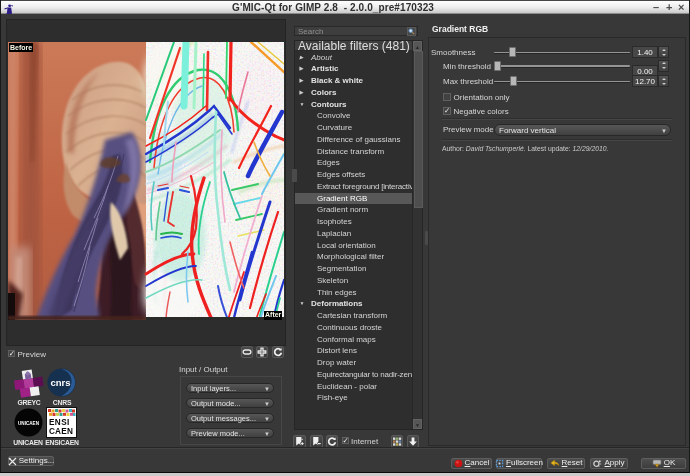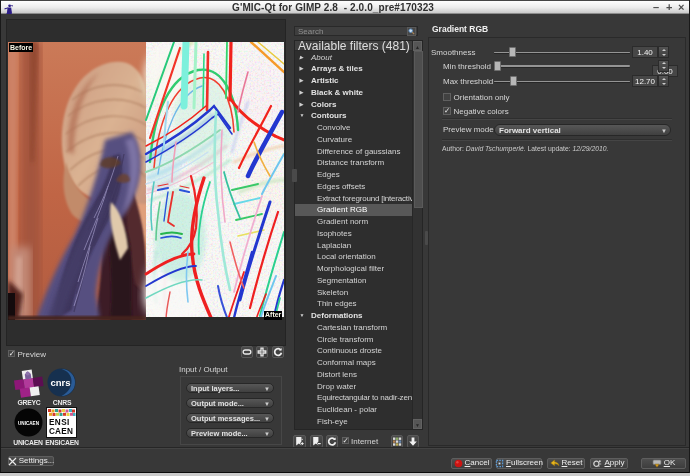--- a/index.html
+++ b/index.html
@@ -39,21 +39,21 @@
 .rlabel { position:absolute; font-size:8px; color:#d6d6d6; }
 .track { position:absolute; left:494px; width:136px; height:1.5px; background:#949494; border-radius:1px; box-shadow:0 1px 0 rgba(20,20,20,0.5); }
 .handle { position:absolute; width:7px; height:10px; background:#b7b7b7; border:1px solid #6f6f6f; border-radius:1px; }
 .spin { position:absolute; left:632px; width:26px; height:12px; background:#474747; border:1px solid #2b2b2b; color:#f2f2f2; font-size:8px; text-align:center; line-height:11px; }
 .spinbtn { position:absolute; left:658px; width:11px; height:12px; background:linear-gradient(#545454,#404040); border:1px solid #2b2b2b; }
 .spinbtn:before { content:""; position:absolute; top:1.5px; left:3px; border-left:2px solid transparent; border-right:2px solid transparent; border-bottom:2.5px solid #cccccc; }
 .spinbtn:after { content:""; position:absolute; bottom:1.5px; left:3px; border-left:2px solid transparent; border-right:2px solid transparent; border-top:2.5px solid #cccccc; }
 .cbox { position:absolute; width:7.5px; height:7.5px; background:#414141; border:1px solid #606060; }
 .check:before { content:"\2713"; position:absolute; left:0px; top:-2px; font-size:7.5px; color:#ececec; }
 .gsep { position:absolute; left:442px; width:230px; height:2px; border-top:1px solid #2e2e2e; border-bottom:1px solid #454545; }
-.combo { position:absolute; background:linear-gradient(#575757,#404040); border:1px solid #272727; border-radius:6px; color:#e3e3e3; font-size:8px;font-weight:bold; }
+.combo { position:absolute; background:linear-gradient(#575757,#404040); border:1px solid #272727; border-radius:6px; color:#e3e3e3; font-size:8px; }
 .combo .ca { position:absolute; right:3px; top:1px; font-size:6px; color:#cccccc; }
 #author { position:absolute; left:442px; top:144.5px; font-size:6.8px; color:#cccccc; }
 
 #ioframe { position:absolute; left:180px; top:376px; width:102px; height:69px; border:1px solid #474747; }
 .logolbl { position:absolute; font-size:6.8px; font-weight:bold; color:#e8e8e8; text-align:center; letter-spacing:-0.2px; }
 
 .dbtn { position:absolute; top:457.5px; height:11px; background:linear-gradient(#4e4e4e,#3d3d3d); border:1px solid #5e5e5e; border-radius:2px; color:#ececec; font-size:8px; line-height:10px; text-align:center; }
 .dbtn u { text-decoration:underline; }
 .dbtn { display:flex; align-items:center; justify-content:center; gap:2px; }
 .bic { flex:0 0 auto; }
@@ -290,21 +290,20 @@
       <svg width="7" height="7" viewBox="0 0 7 7" style="display:block">
         <circle cx="2.7" cy="2.7" r="1.8" fill="#cfe2f4" stroke="#5f93c8" stroke-width="0.9"></circle>
         <line x1="4.2" y1="4.2" x2="6.2" y2="6.2" stroke="#a8855a" stroke-width="1.2"></line>
       </svg>
     </div>
 
   <div id="flist">
     <div id="fhead">Available filters (481)</div>
     <div id="rows">
         <div class="row cat" style="font-style:italic;font-weight:normal;color:#cfcfcf;"><span class="ar">▶</span>About</div>
-        <div class="row cat"><span class="ar">▶</span>Arrays &amp; tiles</div>
         <div class="row cat"><span class="ar">▶</span>Artistic</div>
         <div class="row cat"><span class="ar">▶</span>Black &amp; white</div>
         <div class="row cat"><span class="ar">▶</span>Colors</div>
         <div class="row cat"><span class="ar">▼</span>Contours</div>
         <div class="row child">Convolve</div>
         <div class="row child">Curvature</div>
         <div class="row child">Difference of gaussians</div>
         <div class="row child">Distance transform</div>
         <div class="row child">Edges</div>
         <div class="row child">Edges offsets</div>
@@ -313,21 +312,20 @@
         <div class="row child">Gradient norm</div>
         <div class="row child">Isophotes</div>
         <div class="row child">Laplacian</div>
         <div class="row child">Local orientation</div>
         <div class="row child">Morphological filter</div>
         <div class="row child">Segmentation</div>
         <div class="row child">Skeleton</div>
         <div class="row child">Thin edges</div>
         <div class="row cat"><span class="ar">▼</span>Deformations</div>
         <div class="row child">Cartesian transform</div>
-        <div class="row child">Circle transform</div>
         <div class="row child">Continuous droste</div>
         <div class="row child">Conformal maps</div>
         <div class="row child">Distort lens</div>
         <div class="row child">Drop water</div>
         <div class="row child" style="letter-spacing:-0.2px;">Equirectangular to nadir-zeni</div>
         <div class="row child">Euclidean - polar</div>
         <div class="row child">Fish-eye</div>
       </div>
     <div id="sbar">
       <div class="sarrow" style="top:0;">▲</div>
@@ -384,21 +382,21 @@
   <div id="rframe"></div>
   <div class="rlabel" style="left:431px;top:48px;">Smoothness</div>
   <div class="track" style="top:51.5px;"></div>
   <div class="handle" style="left:509px;top:47px;"></div>
   <div class="spin" style="top:46px;">1.40</div>
   <div class="spinbtn" style="top:46px;"></div>
 
   <div class="rlabel" style="left:443px;top:61.5px;">Min threshold</div>
   <div class="track" style="top:65px;"></div>
   <div class="handle" style="left:494px;top:60.5px;"></div>
-  <div class="spin" style="top:65px;margin-left:20px;">0.00</div>
+  <div class="spin" style="top:65px;">0.00</div>
   <div class="spinbtn" style="top:59.5px;"></div>
 
   <div class="rlabel" style="left:443px;top:77px;">Max threshold</div>
   <div class="track" style="top:80.5px;"></div>
   <div class="handle" style="left:510px;top:76px;"></div>
   <div class="spin" style="top:75px;">12.70</div>
   <div class="spinbtn" style="top:75px;"></div>
 
   <div class="cbox" style="left:443px;top:93px;"></div>
   <div class="rlabel" style="left:453.5px;top:92.5px;">Orientation only</div>

